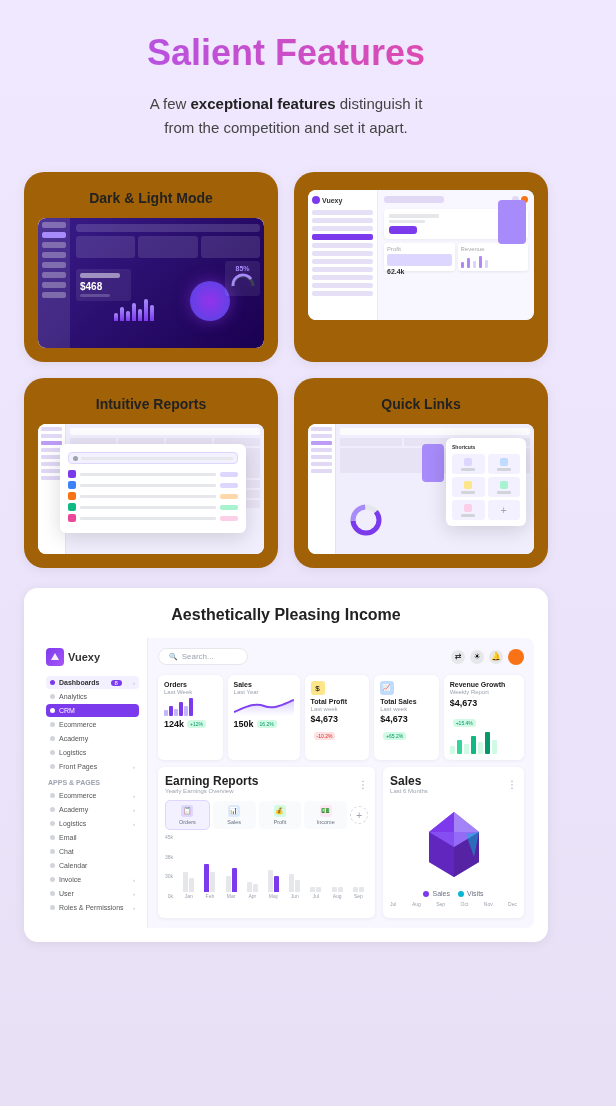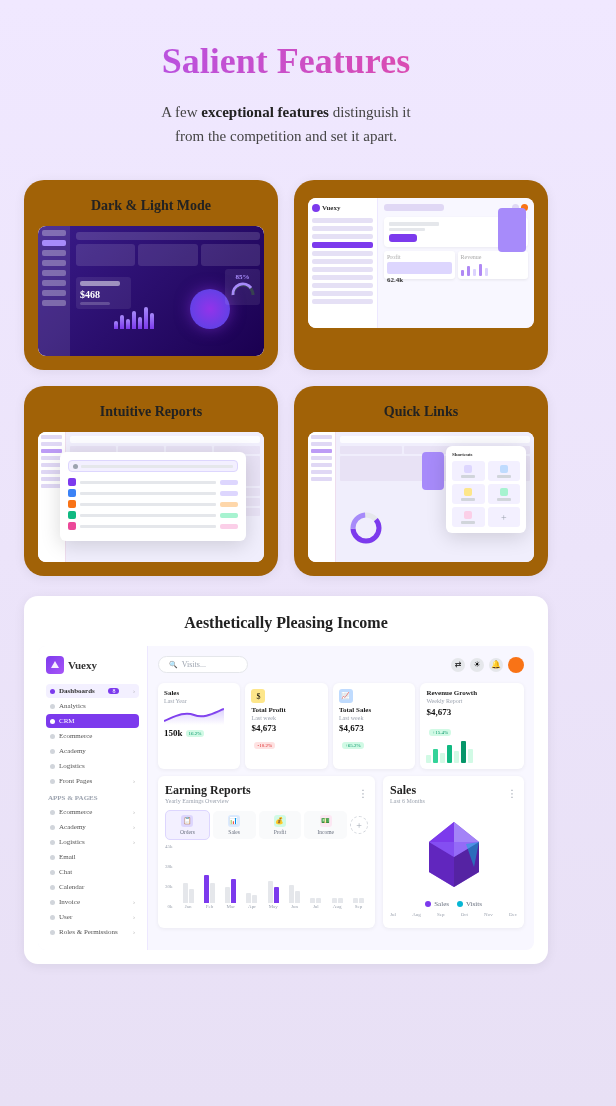--- a/index.html
+++ b/index.html
@@ -5,22 +5,21 @@
     * { margin: 0; padding: 0; box-sizing: border-box; }
     body {
       width: 616px;
       min-height: 1106px;
       background: linear-gradient(180deg, #f0e8ff 0%, #e8e0f5 100%);
       font-family: -apple-system, BlinkMacSystemFont, 'Segoe UI', sans-serif;
       overflow-x: hidden;
     }
     .page-container {
       width: 572px;
-      padding: 40px 24px 40px 24px;
-      font-family: Liberation Serif, serif;
+      padding: 32px 24px 40px 24px;
     }
     .page-title {
       text-align: center;
       font-size: 36px;
       font-weight: 800;
       background: linear-gradient(90deg, #a855f7, #ec4899);
       -webkit-background-clip: text;
       -webkit-text-fill-color: transparent;
       margin-bottom: 18px;
     }
@@ -971,32 +970,48 @@
           <span class="apd-nav-text">Roles &amp; Permissions</span>
           <span class="apd-nav-arrow">›</span>
         </div>
       </div>
 
       <div class="apd-main">
 
         <div class="apd-topbar">
           <div class="apd-search">
             <span style="font-size:7px;">🔍</span>
-            <span>Visits...</span>
+            <span>Search...</span>
           </div>
           <div class="apd-topbar-icons">
             <div class="apd-icon-circle" style="font-size:8px;">⇄</div>
             <div class="apd-icon-circle" style="font-size:8px;">☀</div>
             <div class="apd-icon-circle" style="font-size:8px;">🔔</div>
             <div class="apd-avatar-circle"></div>
           </div>
         </div>
 
         <div style="display:flex;gap:5px;margin-bottom:7px;">
 
+          <div style="flex:1;background:#fff;border-radius:6px;padding:6px;box-shadow:0 1px 4px rgba(0,0,0,0.06);">
+            <div style="font-size:7px;font-weight:600;color:#222;margin-bottom:1px;">Orders</div>
+            <div style="font-size:6px;color:#9ca3af;margin-bottom:3px;">Last Week</div>
+            <div style="display:flex;align-items:flex-end;gap:1px;height:18px;margin-bottom:3px;">
+              <div style="width:4px;height:6px;background:#c4b5fd;border-radius:1px;"></div>
+              <div style="width:4px;height:10px;background:#7c3aed;border-radius:1px;"></div>
+              <div style="width:4px;height:7px;background:#c4b5fd;border-radius:1px;"></div>
+              <div style="width:4px;height:14px;background:#7c3aed;border-radius:1px;"></div>
+              <div style="width:4px;height:10px;background:#c4b5fd;border-radius:1px;"></div>
+              <div style="width:4px;height:18px;background:#7c3aed;border-radius:1px;"></div>
+            </div>
+            <div style="display:flex;align-items:center;">
+              <span style="font-size:9px;font-weight:700;color:#111;">124k</span>
+              <span class="apd-stat-badge green">+12%</span>
+            </div>
+          </div>
 
           <div style="flex:1;background:#fff;border-radius:6px;padding:6px;box-shadow:0 1px 4px rgba(0,0,0,0.06);">
             <div style="font-size:7px;font-weight:600;color:#222;margin-bottom:1px;">Sales</div>
             <div style="font-size:6px;color:#9ca3af;margin-bottom:3px;">Last Year</div>
 
             <div style="height:18px;margin-bottom:3px;overflow:hidden;">
               <svg width="60" height="18" viewBox="0 0 60 18">
                 <defs>
                   <linearGradient id="sg" x1="0" y1="0" x2="0" y2="1">
                     <stop offset="0%" stop-color="#a78bfa" stop-opacity="0.4"></stop>

